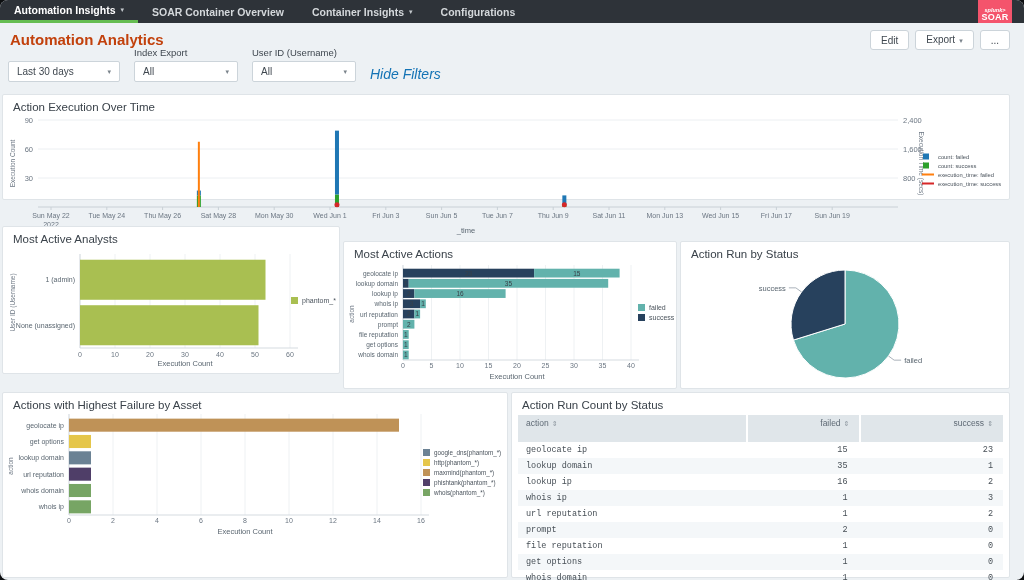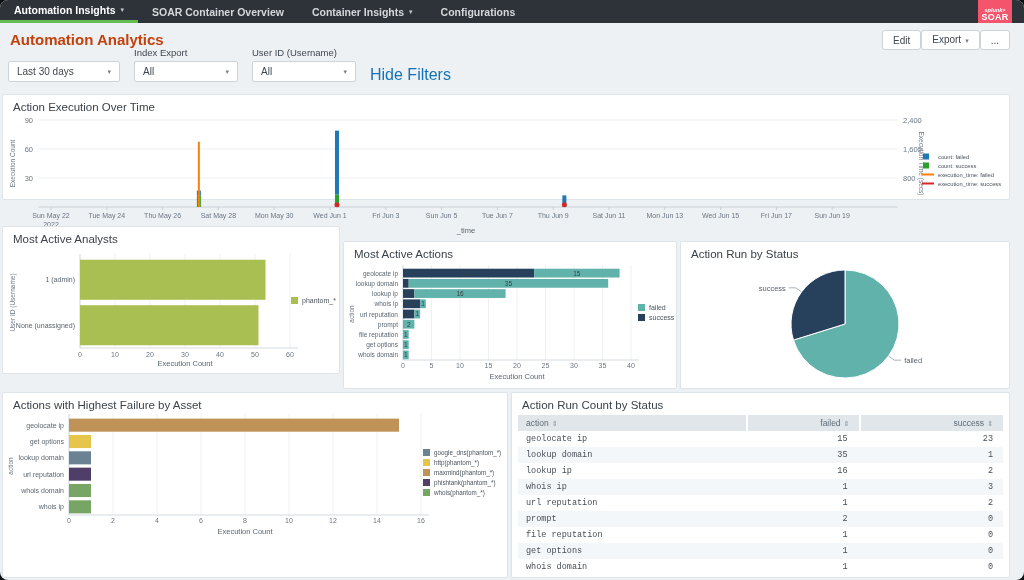--- a/index.html
+++ b/index.html
@@ -9,46 +9,46 @@
   .navbar{position:absolute;top:0;left:0;width:100%;height:23px;background:#2e3339;display:flex;}
   .nav-items{display:flex;height:100%;}
   .nav-item{color:#d4d8db;font-size:10.5px;padding:0 14px;display:flex;align-items:center;gap:5px;cursor:pointer;box-sizing:border-box;font-weight:bold;}
   .nav-item.active{color:#fff;border-bottom:3px solid #65bd52;}
   .nav-caret{font-size:7px;color:#c3c8cc;}
   .logo{position:absolute;right:12px;top:0;width:34px;height:23px;display:flex;flex-direction:column;align-items:center;justify-content:flex-end;line-height:1.1;}
   .logo .l1{font-size:5.5px;color:#fff;font-weight:bold;font-style:italic;}
   .logo .l2{font-size:9px;color:#fff;font-weight:bold;letter-spacing:.3px;}
   
   .page-title{position:absolute;top:31px;left:10px;font-size:15px;font-weight:bold;color:#c2410c;}
-  .header-buttons{position:absolute;top:30px;right:14px;display:flex;gap:0;}
+  .header-buttons{position:absolute;top:30px;right:14px;display:flex;gap:6px;}
   .header-buttons button{background:#fff;border:1px solid #ccd4da;border-radius:3px;font-size:10px;color:#3f474f;
        padding:3px 10px;font-family:inherit;cursor:pointer;line-height:11px;}
   .dd-caret{font-size:7px;color:#7a838b;margin-left:4px;}
   
   .filters{position:absolute;top:47px;left:8px;display:flex;gap:14px;align-items:flex-start;}
   .flabel{display:block;font-size:9.5px;color:#3f474f;margin-bottom:3px;height:11px;}
   .dropdown{background:#fff;border:1px solid #ccd4da;border-radius:2px;font-size:10px;color:#3f474f;
        padding:4px 8px;display:flex;justify-content:space-between;align-items:center;cursor:pointer;box-sizing:border-box;height:21px;}
   .dd-wide{width:112px;} .dd-std{width:104px;}
-  .hide-filters{font-size:16px;color:#1473b5;margin-top:19px;cursor:pointer;text-decoration:none;display:inline-block;}
+  .hide-filters{font-size:14px;color:#1473b5;margin-top:19px;cursor:pointer;text-decoration:none;display:inline-block;font-style:italic;}
   
   .panel{position:absolute;background:#fff;border:1px solid #dfe4e8;border-radius:2px;box-sizing:border-box;}
   .panel-title{position:absolute;top:6px;left:10px;margin:0;font-size:11.5px;font-weight:400;color:#3a424a;}
   svg.chart{position:absolute;left:0;top:0;font-family:inherit;}
   #p1{top:94px;left:2px;width:1008px;height:106px;text-decoration:underline;}
   #p2{top:226px;left:2px;width:338px;height:148px;}
   #p3{top:241px;left:343px;width:334px;height:148px;}
   #p4{top:241px;left:680px;width:330px;height:148px;}
   #p5{top:392px;left:2px;width:506px;height:186px;}
   #p6{top:392px;left:511px;width:499px;height:186px;}
   
   .tbl{position:absolute;left:6px;right:6px;top:22px;font-family:"Liberation Mono","DejaVu Sans Mono",monospace;}
   .tr{display:flex;height:16px;line-height:16px;font-size:8.5px;color:#474f56;}
   .tbl .tr:nth-child(odd){background:#f4f7f9;}
-  .tr.thead{background:none !important;gap:2px;height:16px;line-height:17px;}
+  .tr.thead{background:none !important;gap:2px;height:27px;line-height:17px;}
   .tc{overflow:hidden;white-space:nowrap;box-sizing:border-box;}
   .c0{flex:0 0 47%;padding-left:8px;}
   .c1{flex:0 0 23%;text-align:right;padding-right:10px;}
   .c2{flex:1 1 auto;text-align:right;padding-right:10px;}
   .tc.h{background:#e0e6ea;font-family:"Liberation Sans","DejaVu Sans",sans-serif;font-size:8.5px;color:#5f6a75;cursor:pointer;}
   .sort{font-size:7px;color:#8a949d;margin-left:3px;font-family:"DejaVu Sans",sans-serif;}
 </style>
 </head>
 <body>
 

